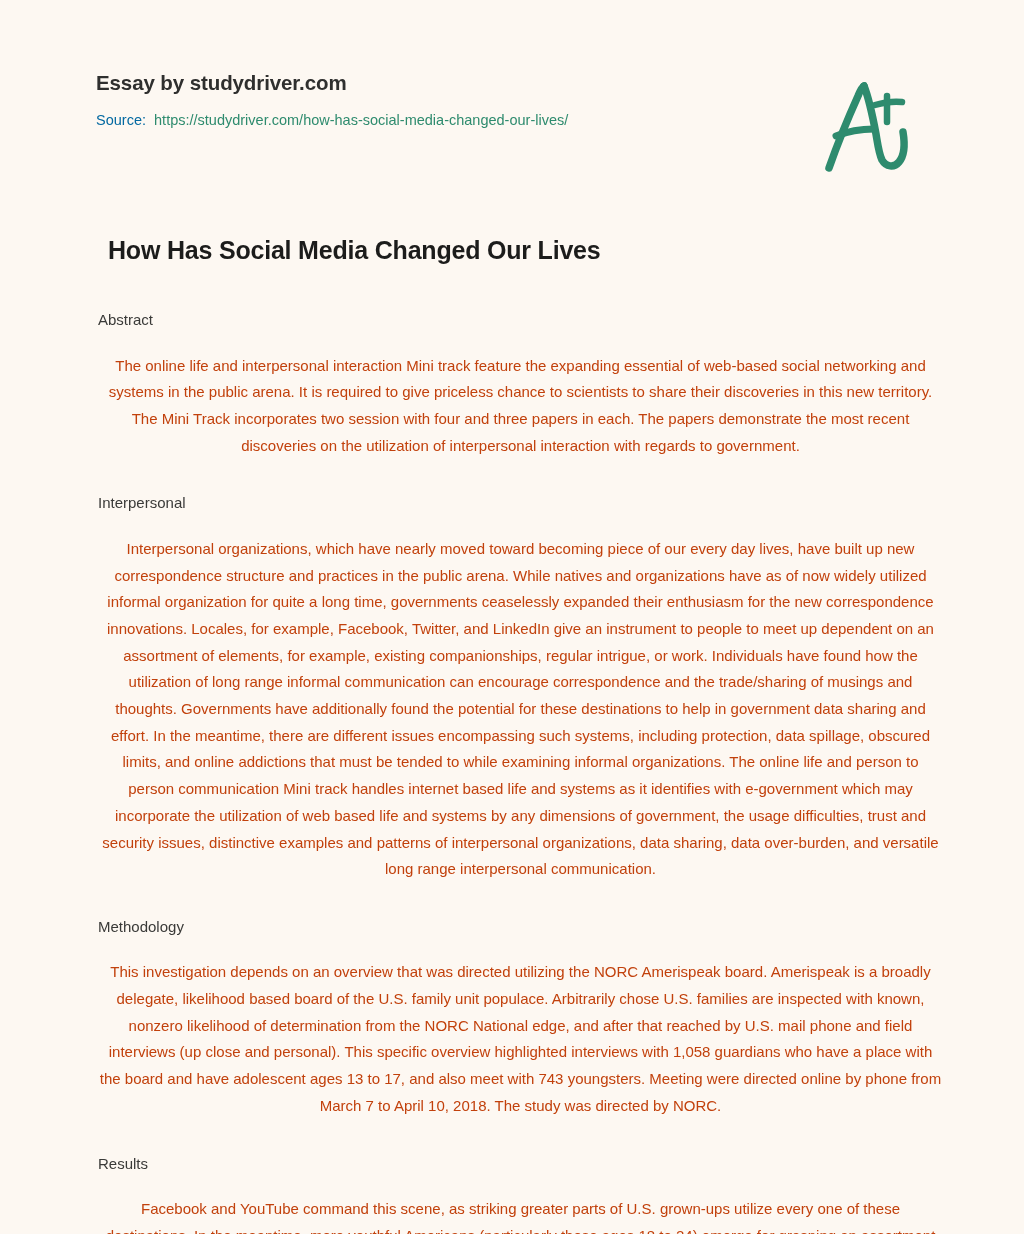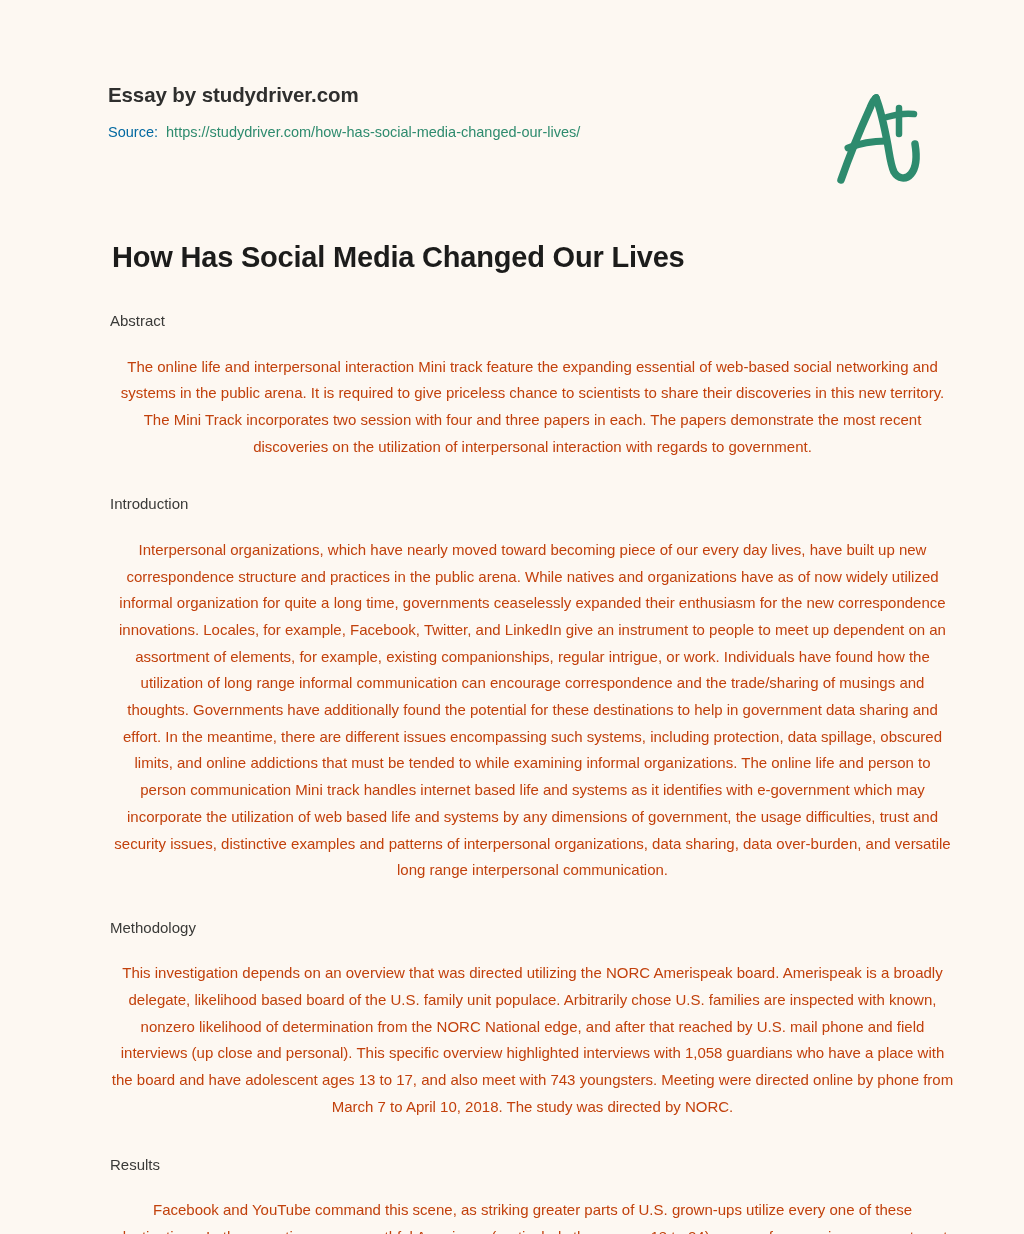--- a/index.html
+++ b/index.html
@@ -14,21 +14,21 @@
     font-family: "Liberation Sans", "DejaVu Sans", sans-serif;
     overflow: hidden;
     position: relative;
   }
 
   .page {
     position: relative;
     width: 820px;
     height: 1234px;
     box-sizing: border-box;
-    padding: 16px;
+    padding: 4px;
   }
 
   
   .header {
     position: relative;
     padding: 68px 0 0 0;
   }
 
   .brand-line {
     padding-left: 92px;
@@ -69,23 +69,23 @@
   }
 
   
   .article {
     padding: 0 0 0 92px;
     width: 845px;
     box-sizing: content-box;
   }
 
   .doc-title {
-    margin: 4px;
+    margin: 12px;
     padding-top: 94px;
-    font-size: 29px;
+    font-size: 25px;
     font-weight: bold;
     color: #1c1c1b;
     letter-spacing: -0.2px;
     line-height: 1.25;
   }
 
   .section {
     margin: 2px;
   }
 
@@ -149,21 +149,21 @@
   <div class="article">
 
     <h1 class="doc-title">How Has Social Media Changed Our Lives</h1>
 
     <div class="section">
       <h2 class="section-heading">Abstract</h2>
       <p class="section-body">The online life and interpersonal interaction Mini track feature the expanding essential of web-based social networking and systems in the public arena. It is required to give priceless chance to scientists to share their discoveries in this new territory. The Mini Track incorporates two session with four and three papers in each. The papers demonstrate the most recent discoveries on the utilization of interpersonal interaction with regards to government.</p>
     </div>
 
     <div class="section">
-      <h2 class="section-heading">Introduction</h2>
+      <h2 class="section-heading">Interpersonal</h2>
       <p class="section-body">Interpersonal organizations, which have nearly moved toward becoming piece of our every day lives, have built up new correspondence structure and practices in the public arena. While natives and organizations have as of now widely utilized informal organization for quite a long time, governments ceaselessly expanded their enthusiasm for the new correspondence innovations. Locales, for example, Facebook, Twitter, and LinkedIn give an instrument to people to meet up dependent on an assortment of elements, for example, existing companionships, regular intrigue, or work. Individuals have found how the utilization of long range informal communication can encourage correspondence and the trade/sharing of musings and thoughts. Governments have additionally found the potential for these destinations to help in government data sharing and effort. In the meantime, there are different issues encompassing such systems, including protection, data spillage, obscured limits, and online addictions that must be tended to while examining informal organizations. The online life and person to person communication Mini track handles internet based life and systems as it identifies with e-government which may incorporate the utilization of web based life and systems by any dimensions of government, the usage difficulties, trust and security issues, distinctive examples and patterns of interpersonal organizations, data sharing, data over-burden, and versatile long range interpersonal communication.</p>
     </div>
 
     <div class="section">
       <h2 class="section-heading">Methodology</h2>
       <p class="section-body">This investigation depends on an overview that was directed utilizing the NORC Amerispeak board. Amerispeak is a broadly delegate, likelihood based board of the U.S. family unit populace. Arbitrarily chose U.S. families are inspected with known, nonzero likelihood of determination from the NORC National edge, and after that reached by U.S. mail phone and field interviews (up close and personal). This specific overview highlighted interviews with 1,058 guardians who have a place with the board and have adolescent ages 13 to 17, and also meet with 743 youngsters. Meeting were directed online by phone from March 7 to April 10, 2018. The study was directed by NORC.</p>
     </div>
 
     <div class="section clipped">
       <h2 class="section-heading">Results</h2>

